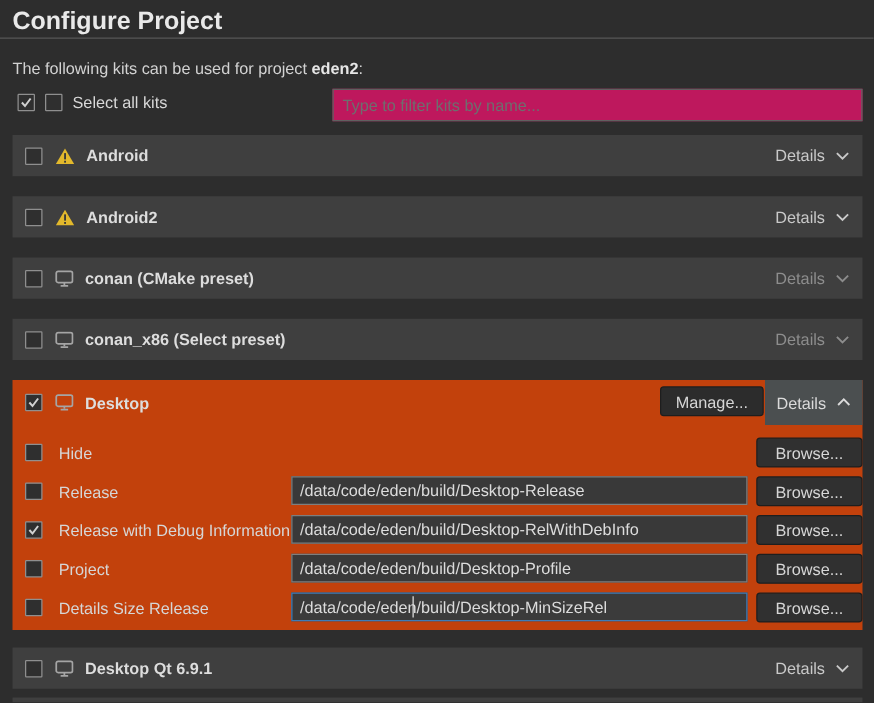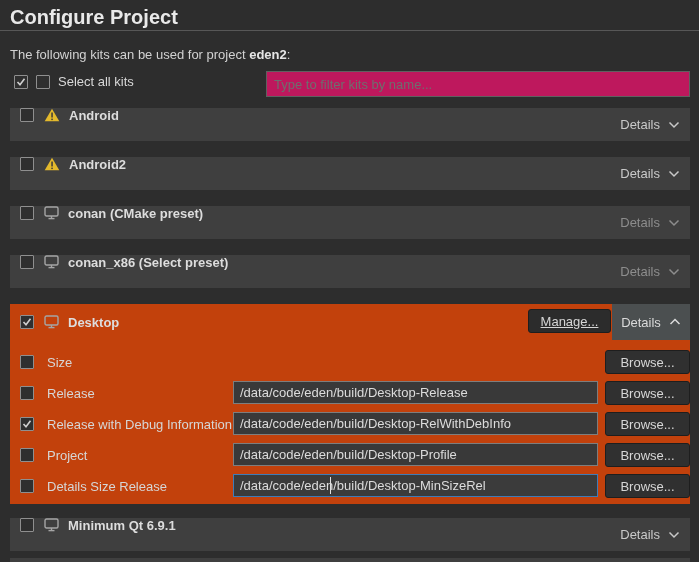--- a/index.html
+++ b/index.html
@@ -25,35 +25,35 @@
   
   .filter-row{left:14px;top:74px;display:flex;align-items:center;gap:8px;}
   .chk-label{color:#d8d8d8;margin-right:18px;}
   .filter-input{left:266px;top:71px;width:424px;height:25px;box-sizing:border-box;
     background:#be185d;border:1px solid #606060;color:#d8d8d8;
     font-family:"Liberation Sans",sans-serif;font-size:13px;padding:12px 7px;outline:none;}
   .filter-input::placeholder{color:#6e6e6e;}
 
   
   .kit-row{left:10px;width:680px;height:33px;background:#3f3f3f;
-    display:flex;align-items:flex-start;padding:0 0 0 10px;box-sizing:border-box;}
+    display:flex;align-items:center;padding:0 0 0 10px;box-sizing:border-box;}
   .kit-icon{margin-left:10px;display:inline-flex;align-items:center;}
   .kit-name{margin-left:9px;font-weight:bold;color:#dddddd;}
   .details-btn{margin-left:auto;display:flex;align-items:center;gap:8px;
     padding:0 10px;height:100%;color:#c9c9c9;cursor:default;}
   .details-btn.disabled{color:#8d8d8d;}
   .details-btn.disabled svg polyline{stroke:#8d8d8d;}
 
   
   .desktop-panel{left:10px;top:304px;width:680px;height:200px;background:#c2410c;}
   .desktop-header{position:absolute;left:0;top:0;width:100%;height:36px;
     display:flex;align-items:center;padding-left:10px;box-sizing:border-box;}
   .manage-btn{position:absolute;left:518px;top:5px;width:83px;height:24px;
     background:#2c2c2c;border:1px solid #1e1e1e;border-radius:3px;color:#d6d6d6;
-    font-family:"Liberation Sans",sans-serif;font-size:13px;text-decoration:underline;}
+    font-family:"Liberation Sans",sans-serif;font-size:13px;}
   .details-toggle-active{position:absolute;left:602px;top:0;width:78px;height:36px;
     background:#4b4f50;display:flex;align-items:center;justify-content:center;gap:8px;
     color:#dadada;}
   .cfg-row{position:absolute;left:0;width:100%;height:24px;display:flex;align-items:center;}
   .cfg-row .checkbox{margin-left:10px;}
   .cfg-label{margin-left:13px;color:#d6d6d6;}
   .cfg-input-wrap{position:absolute;left:223px;top:0;width:365px;height:23px;}
   .cfg-input{width:100%;height:100%;box-sizing:border-box;background:#393939;
     border:1px solid #7e7e7e;color:#dcdcdc;font-family:"Liberation Sans",sans-serif;
     font-size:13px;padding:0 6px;outline:none;}
@@ -174,21 +174,21 @@
   <button class="manage-btn">Manage...</button>
   <div class="details-toggle-active">
     <span>Details</span>
     <svg width="12" height="8" viewBox="0 0 12 8">
         <polyline points="1.5,6 6,1.5 10.5,6" fill="none" stroke="#dadada" stroke-width="1.5"></polyline>
       </svg>
   </div>
 
   <div class="cfg-row" style="top:46px">
     <span class="checkbox"></span>
-    <span class="cfg-label">Size</span>
+    <span class="cfg-label">Hide</span>
     <button class="browse-btn">Browse...</button>
   </div>
   <div class="cfg-row" style="top:77px">
     <span class="checkbox"></span>
     <span class="cfg-label">Release</span>
     <span class="cfg-input-wrap">
       <input class="cfg-input" value="/data/code/eden/build/Desktop-Release" style="">
     </span>
     <button class="browse-btn">Browse...</button>
   </div>
@@ -225,21 +225,21 @@
 
 <div class="abs kit-row" style="top:518px">
   <span class="checkbox"></span>
   <span class="kit-icon">
     <svg width="15" height="14" viewBox="0 0 15 14">
         <rect x="1" y="1" width="13" height="9" rx="1.5" fill="none" stroke="#a5a5a5" stroke-width="1.4"></rect>
         <line x1="7.5" y1="10" x2="7.5" y2="12" stroke="#a5a5a5" stroke-width="1.4"></line>
         <line x1="4.5" y1="12.6" x2="10.5" y2="12.6" stroke="#a5a5a5" stroke-width="1.4"></line>
       </svg>
   </span>
-  <span class="kit-name">Minimum Qt 6.9.1</span>
+  <span class="kit-name">Desktop Qt 6.9.1</span>
   <span class="details-btn">
     <span>Details</span>
     <svg width="12" height="8" viewBox="0 0 12 8">
         <polyline points="1.5,1.5 6,6 10.5,1.5" fill="none" stroke="#c9c9c9" stroke-width="1.5"></polyline>
       </svg>
   </span>
 </div>
 
 <div class="abs bottom-sliver"></div>
 

